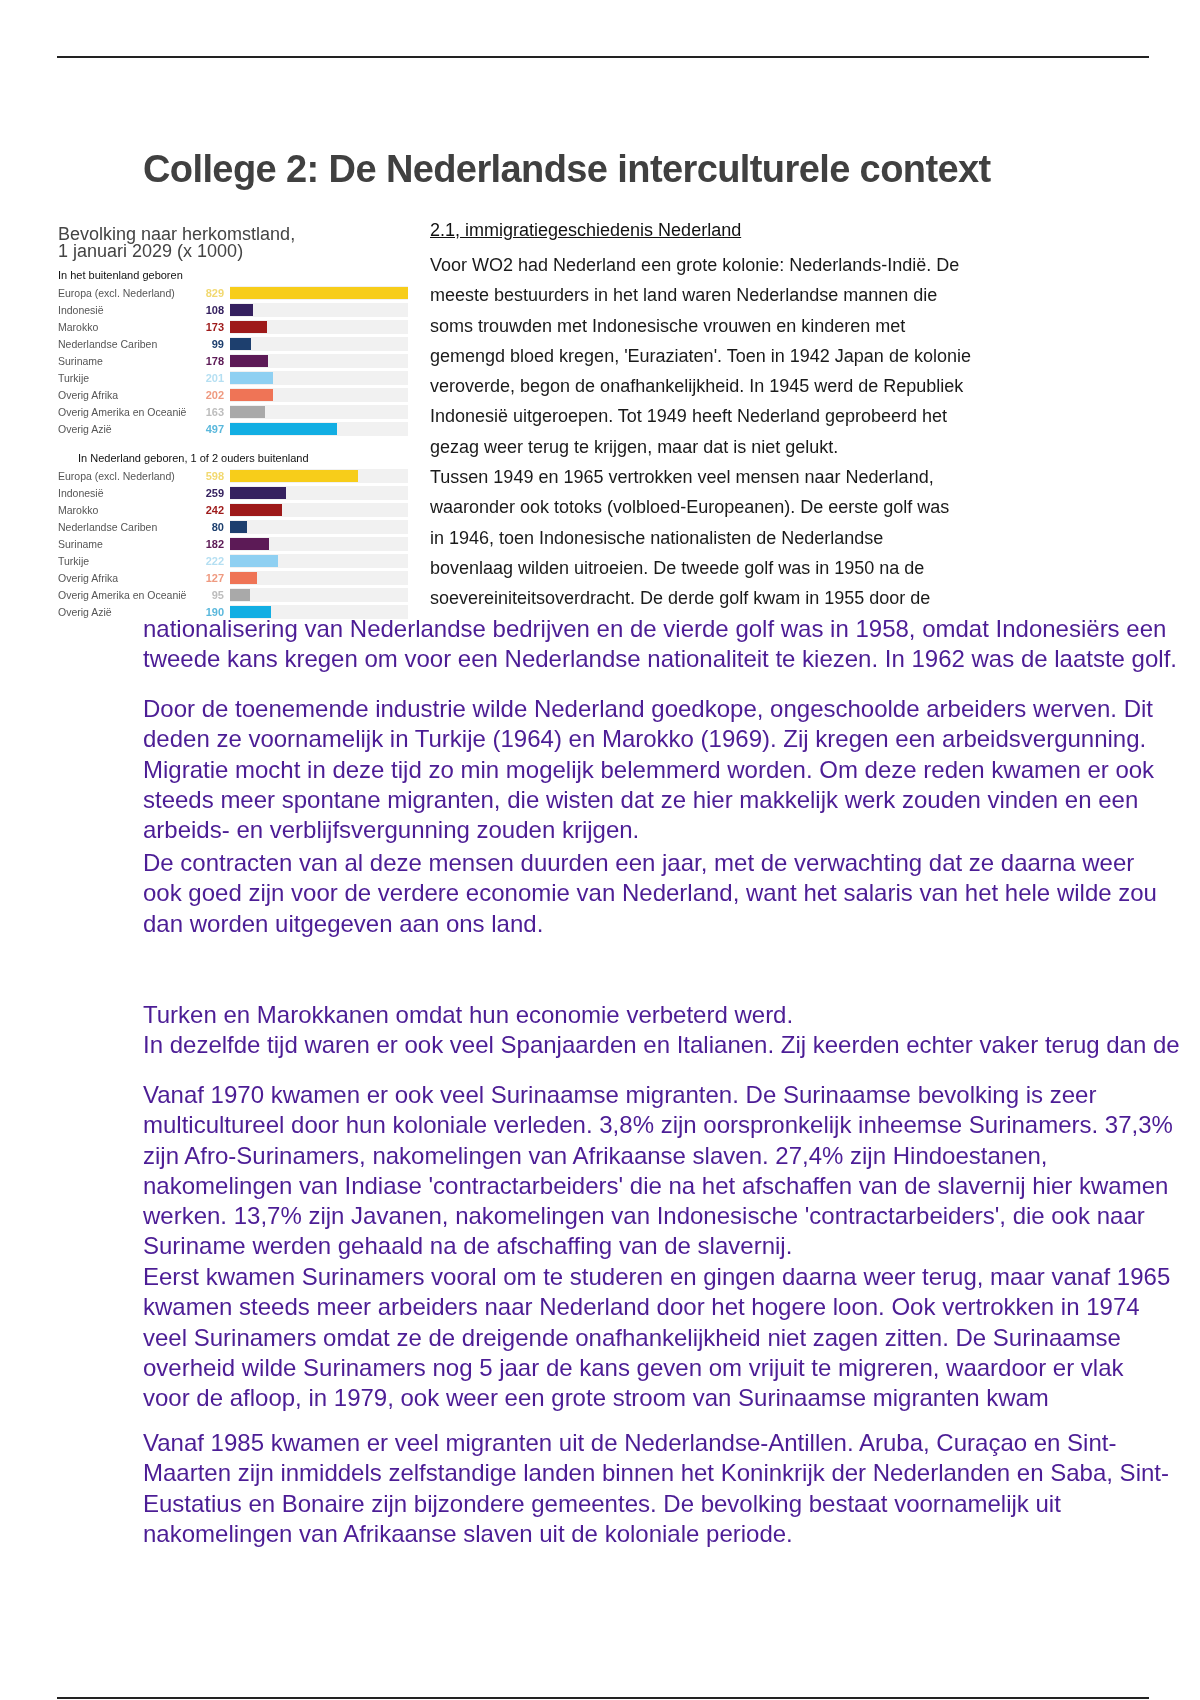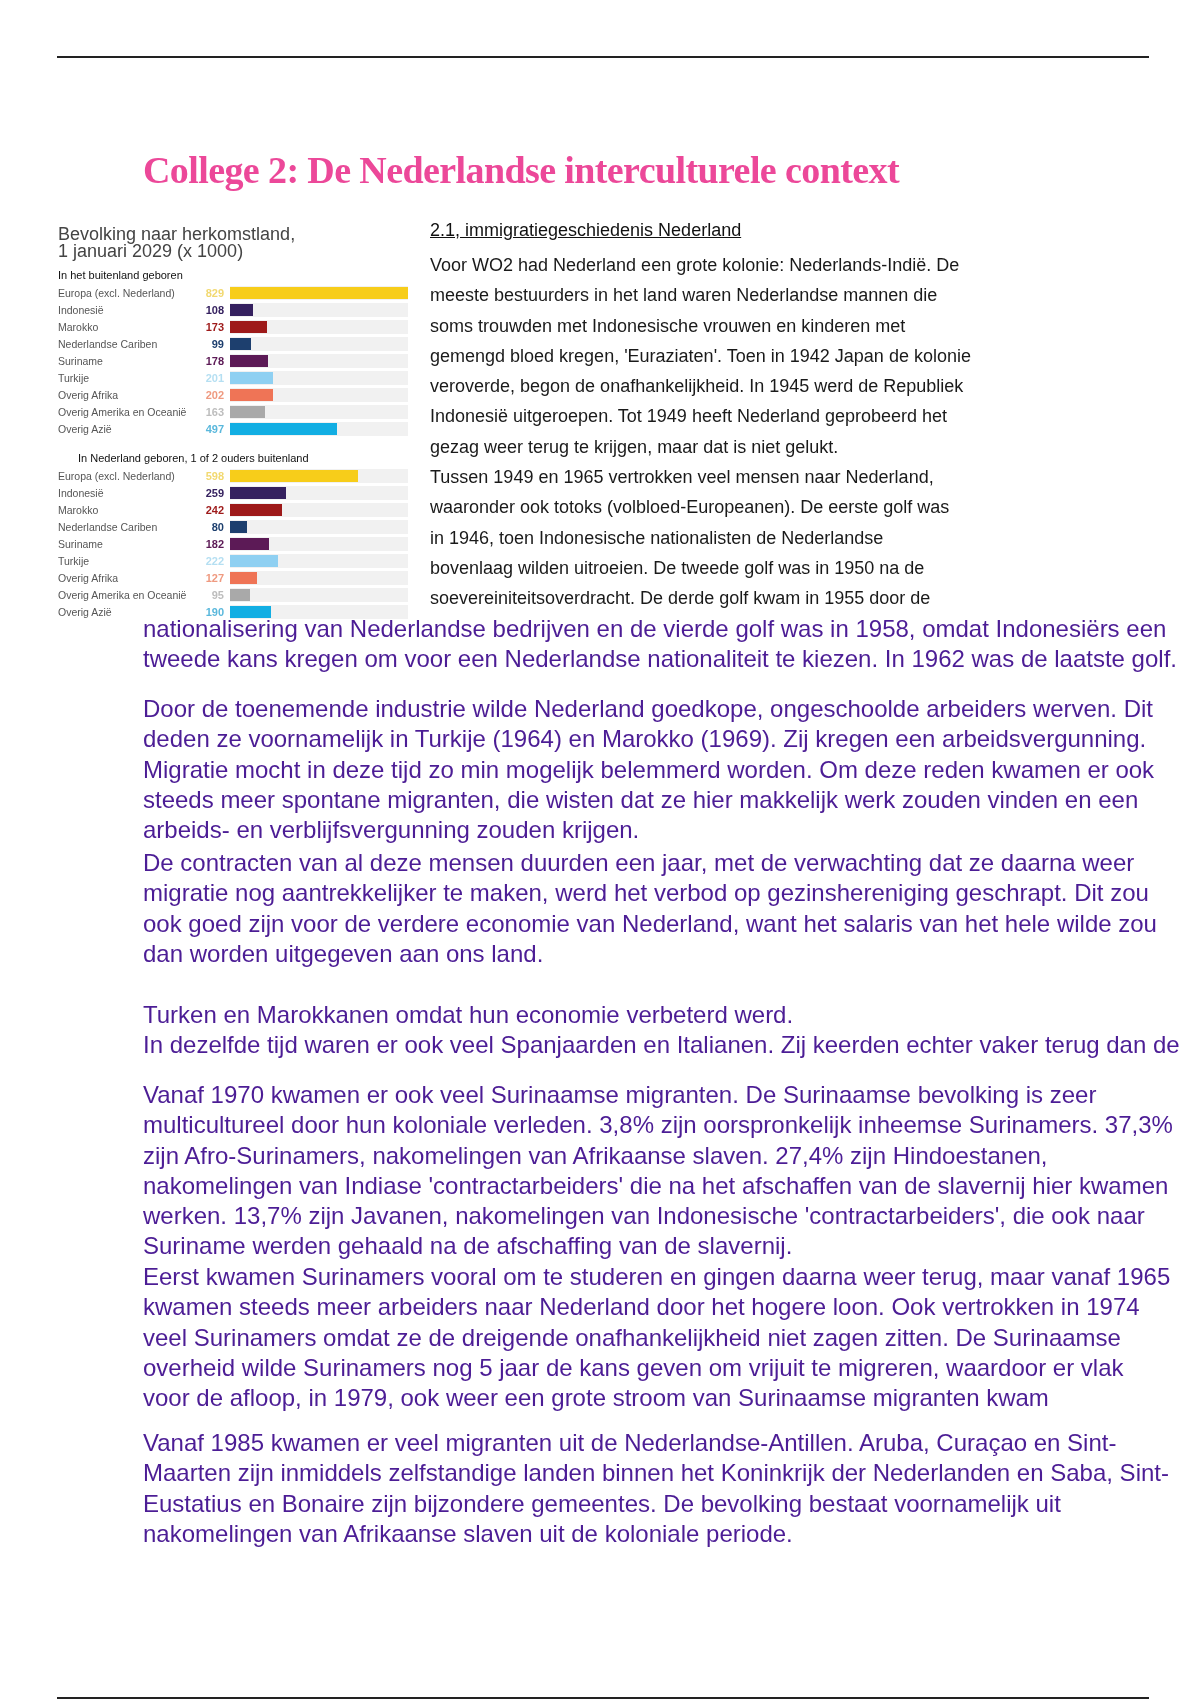--- a/index.html
+++ b/index.html
@@ -1,21 +1,21 @@
 <!DOCTYPE html>
 <html><head>
 <meta charset="utf-8">
 <style>
   * { box-sizing: border-box; margin: 0; padding: 0; }
   html, body { width: 1200px; height: 1700px; background: #ffffff; }
   body { position: relative; font-family: "Liberation Sans", sans-serif; color: #1a1a1a; overflow: hidden; }
   .rule { position: absolute; left: 57px; width: 1092px; height: 2px; background: #222; }
   .rule.top { top: 56px; }
   .rule.bottom { top: 1697px; }
-  .title { position: absolute; left: 143px; top: 148px; font-size: 38px; font-weight: bold; letter-spacing: -0.6px; color: #ec4899; font-family: Liberation Serif, serif; }
+  .title { position: absolute; left: 143px; top: 148px; font-size: 38px; font-weight: bold; letter-spacing: -0.6px; color: #404040; font-family: Liberation Sans, sans-serif; }
   .chart { position: absolute; left: 58px; top: 226px; width: 350px; }
   .chart-title { font-size: 18px; color: #444; line-height: 17px; }
   .group-title { font-size: 11px; font-weight: normal; color: #111; margin-top: 8px; margin-bottom: 1px; height: 15px; line-height: 15px; }
   .group-title.second { margin-top: 14px; margin-left: 20px; }
   .chart-row { display: flex; align-items: center; height: 17px; }
   .chart-row .lbl { width: 140px; font-size: 10.5px; color: #555; white-space: nowrap; overflow: hidden; }
   .chart-row .val { width: 26px; text-align: right; font-size: 11px; font-weight: bold; margin-right: 6px; }
   .chart-row .track { position: relative; flex: 1; height: 14px; background: #f1f1f1; }
   .chart-row .bar { position: absolute; left: 0; top: 1px; height: 12px; }
   .section-head { position: absolute; left: 430px; top: 220px; font-size: 18px; text-decoration: underline; color: #111; }
@@ -194,21 +194,20 @@
   </div>
 <div class="full-text p2" id="p2">
     <span class="line">Door de toenemende industrie wilde Nederland goedkope, ongeschoolde arbeiders werven. Dit</span>
     <span class="line">deden ze voornamelijk in Turkije (1964) en Marokko (1969). Zij kregen een arbeidsvergunning.</span>
     <span class="line">Migratie mocht in deze tijd zo min mogelijk belemmerd worden. Om deze reden kwamen er ook</span>
     <span class="line">steeds meer spontane migranten, die wisten dat ze hier makkelijk werk zouden vinden en een</span>
     <span class="line">arbeids- en verblijfsvergunning zouden krijgen.</span>
   </div>
 <div class="full-text p3" id="p3">
     <span class="line">De contracten van al deze mensen duurden een jaar, met de verwachting dat ze daarna weer</span>
-    <span class="line">migratie nog aantrekkelijker te maken, werd het verbod op gezinshereniging geschrapt. Dit zou</span>
     <span class="line">ook goed zijn voor de verdere economie van Nederland, want het salaris van het hele wilde zou</span>
     <span class="line">dan worden uitgegeven aan ons land.</span>
   </div>
 <div class="full-text p4" id="p4">
     <span class="line">Turken en Marokkanen omdat hun economie verbeterd werd.</span>
     <span class="line">In dezelfde tijd waren er ook veel Spanjaarden en Italianen. Zij keerden echter vaker terug dan de</span>
   </div>
 <div class="full-text p5" id="p5">
     <span class="line">Vanaf 1970 kwamen er ook veel Surinaamse migranten. De Surinaamse bevolking is zeer</span>
     <span class="line">multicultureel door hun koloniale verleden. 3,8% zijn oorspronkelijk inheemse Surinamers. 37,3%</span>

